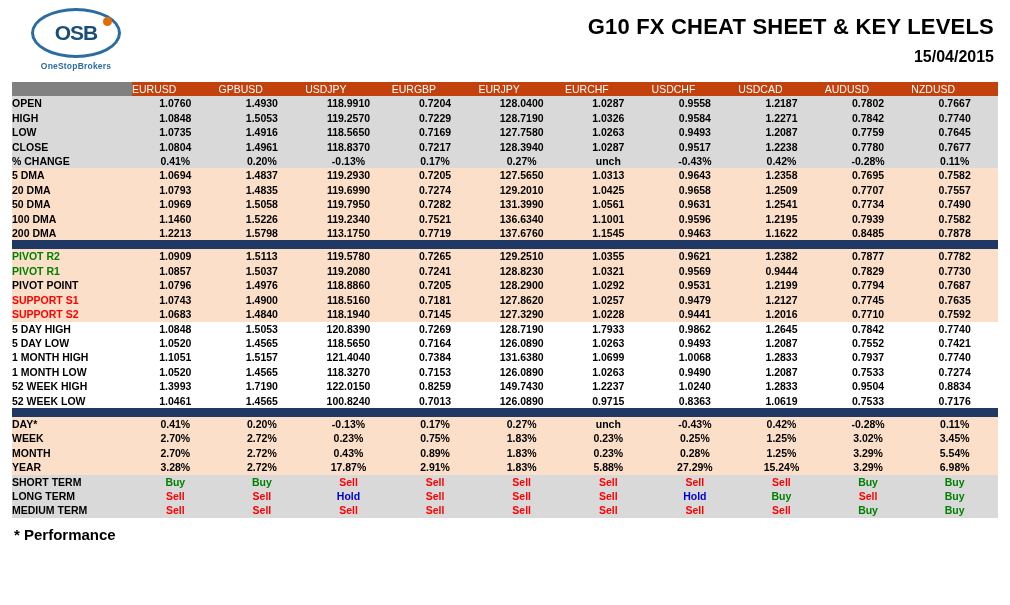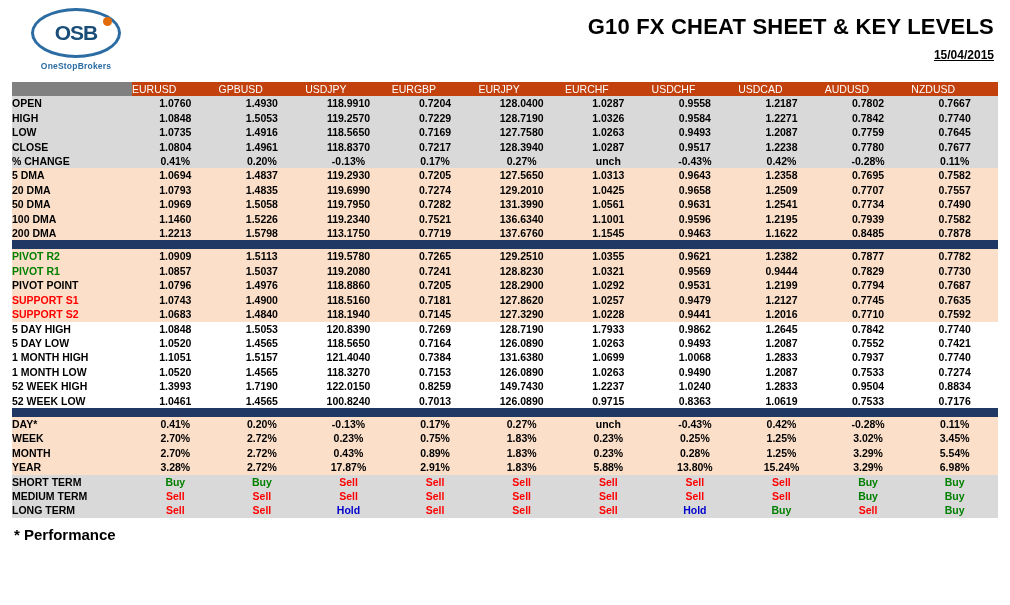--- a/index.html
+++ b/index.html
@@ -19,21 +19,21 @@
     width:84px;height:44px;border-radius:50%;
     background:#ffffff;border:3px solid #2b6ca3;
     display:flex;align-items:center;justify-content:center;
     position:relative;
   }
   .logo-text{font-size:21px;font-weight:bold;color:#1a4e78;letter-spacing:-1px;font-family:"Liberation Sans", sans-serif;}
   .logo-dot{position:absolute;right:6px;top:6px;width:9px;height:9px;border-radius:50%;background:#e36c0a;}
   .logo-caption{font-size:8.5px;color:#2b6ca3;margin-top:3px;font-weight:bold;letter-spacing:.2px;}
   .title-wrap{text-align:right;padding-top:6px;}
   .main-title{font-size:22px;font-weight:bold;letter-spacing:.2px;}
-  .sub-date{font-size:12px;font-weight:bold;margin-top:8px;text-decoration:underline;}
+  .sub-date{font-size:16px;font-weight:bold;margin-top:8px;}
 
   
   table.fx{border-collapse:collapse;width:986px;margin:4px 12px 0 12px;table-layout:fixed;}
   table.fx td,table.fx th{font-size:10.5px;padding:0;height:14.4px;line-height:14.4px;}
   .lbl{width:120px;text-align:left;padding-left:6px;font-weight:bold;font-size:10px;}
   .val{text-align:center;font-weight:bold;font-size:10.5px;}
   thead th{
     background:#c2410c;color:#ffffff;font-weight:normal;font-size:12px;
     height:26px;line-height:26px;text-align:left;
   }
@@ -403,61 +403,61 @@
           <td class="val dark">5.54%</td>
         </tr>
         <tr class="peach">
           <td class="lbl dark">YEAR</td>
           <td class="val dark">3.28%</td>
           <td class="val dark">2.72%</td>
           <td class="val dark">17.87%</td>
           <td class="val dark">2.91%</td>
           <td class="val dark">1.83%</td>
           <td class="val dark">5.88%</td>
-          <td class="val dark">13.80%</td>
+          <td class="val dark">27.29%</td>
           <td class="val dark">15.24%</td>
           <td class="val dark">3.29%</td>
           <td class="val dark">6.98%</td>
         </tr>
         <tr class="grey">
           <td class="lbl dark">SHORT TERM</td>
           <td class="val green">Buy</td>
           <td class="val green">Buy</td>
           <td class="val red">Sell</td>
           <td class="val red">Sell</td>
           <td class="val red">Sell</td>
           <td class="val red">Sell</td>
           <td class="val red">Sell</td>
           <td class="val red">Sell</td>
           <td class="val green">Buy</td>
           <td class="val green">Buy</td>
         </tr>
         <tr class="grey">
+          <td class="lbl dark">LONG TERM</td>
+          <td class="val red">Sell</td>
+          <td class="val red">Sell</td>
+          <td class="val blue">Hold</td>
+          <td class="val red">Sell</td>
+          <td class="val red">Sell</td>
+          <td class="val red">Sell</td>
+          <td class="val blue">Hold</td>
+          <td class="val green">Buy</td>
+          <td class="val red">Sell</td>
+          <td class="val green">Buy</td>
+        </tr>
+        <tr class="grey">
           <td class="lbl dark">MEDIUM TERM</td>
           <td class="val red">Sell</td>
           <td class="val red">Sell</td>
           <td class="val red">Sell</td>
           <td class="val red">Sell</td>
           <td class="val red">Sell</td>
           <td class="val red">Sell</td>
           <td class="val red">Sell</td>
           <td class="val red">Sell</td>
           <td class="val green">Buy</td>
-          <td class="val green">Buy</td>
-        </tr>
-        <tr class="grey">
-          <td class="lbl dark">LONG TERM</td>
-          <td class="val red">Sell</td>
-          <td class="val red">Sell</td>
-          <td class="val blue">Hold</td>
-          <td class="val red">Sell</td>
-          <td class="val red">Sell</td>
-          <td class="val red">Sell</td>
-          <td class="val blue">Hold</td>
-          <td class="val green">Buy</td>
-          <td class="val red">Sell</td>
           <td class="val green">Buy</td>
         </tr>
       </tbody>
   </table>
 
   <div class="footnote">* Performance</div>
 </div>
 
 </body></html>

